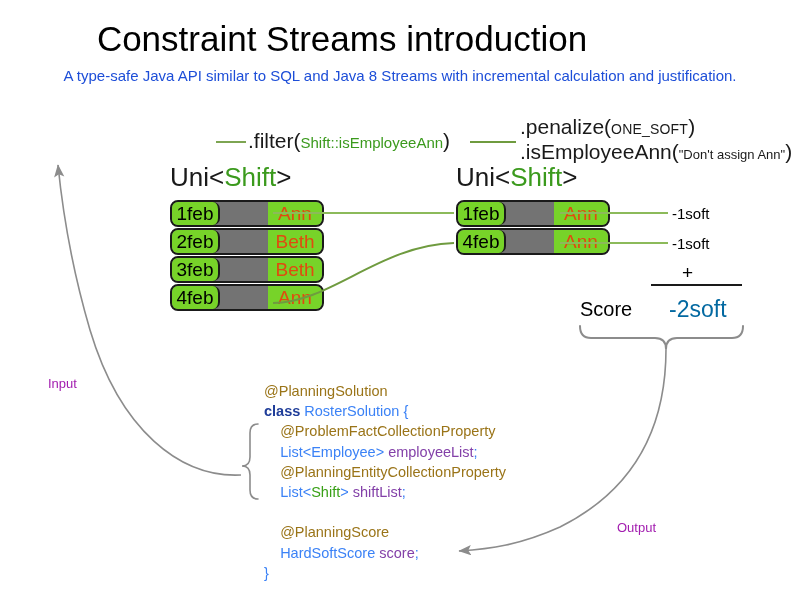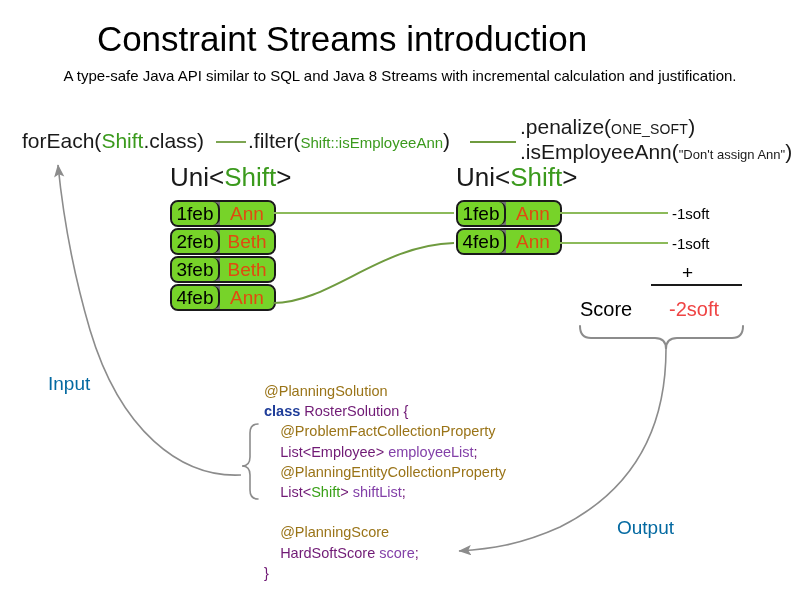--- a/index.html
+++ b/index.html
@@ -40,21 +40,21 @@
     color: #000;
     white-space: nowrap;
   }
   #page-subtitle {
     position: absolute;
     left: 0; top: 66px;
     width: 800px;
     text-align: center;
     font-size: 15px;
     line-height: 20px;
-    color: #000000;
+    color: #1d4ed8;
     white-space: nowrap;
   }
 
   
   .pipe {
     position: absolute;
     font-size: 21px;
     line-height: 26px;
     white-space: nowrap;
     color: #1a1a1a;
@@ -98,20 +98,21 @@
   .fact-row {
     display: flex;
     align-items: stretch;
     border: 2.5px solid #1a1a1a;
     border-radius: 8px;
     background: #737373;
     overflow: hidden;
     margin-bottom: 1px;
     height: 27px;
     box-sizing: border-box;
+    gap: 48px;
   }
   .fact-date {
     width: 48px;
     border-right: 2.5px solid #1a1a1a;
     border-radius: 0 7px 7px 0;
     display: flex;
     align-items: center;
     justify-content: center;
     font-size: 19px;
     color: #000;
@@ -151,64 +152,63 @@
   #score-plus {
     position: absolute;
     left: 682px; top: 262px;
     font-size: 19px;
     line-height: 22px;
     color: #000;
   }
   #score-total {
     position: absolute;
     left: 669px; top: 297px;
-    font-size: 20px;
-    line-height: 24px;
-    color: #ef4444;
+    font-size: 23px;
+    line-height: 24px;
+    color: #0369a1;
   }
 
   
   .flow-label {
     position: absolute;
-    font-size: 19px;
+    font-size: 13px;
     line-height: 23px;
-    color: #0369a1;
+    color: #a21caf;
     white-space: nowrap;
     text-align: center;
   }
   #flow-input  { left: 48px;  top: 372px; }
   #flow-output { left: 617px; top: 516px; }
 
   
   #code-block {
     position: absolute;
     left: 264px;
     top: 381px;
     font-size: 14.5px;
     line-height: 20.2px;
     white-space: pre;
     color: #1a1a1a;
   }
   .code-line { height: 20.2px; }
   .k-ann   { color: #9a7418; }
   .k-kw    { color: #1f3d99; font-weight: bold; text-align: center; }
-  .k-type  { color: #701a75; }
+  .k-type  { color: #3b82f6; }
   .k-green { color: #39a017; }
   .k-field { color: #8340a8; text-align: center; }
   .k-blank { visibility: hidden; }
 </style>
 </head>
 <body>
 
 <div class="canvas">
 
   <div id="page-title">Constraint Streams introduction</div>
   <div id="page-subtitle">A type-safe Java API similar to SQL and Java 8 Streams with incremental calculation and justification.</div>
 
-  <div class="pipe" id="pipe-foreach"><span>forEach(</span><span class="cs-type">Shift</span><span>.class)</span></div>
 
   <div class="pipe" id="pipe-filter"><span>.filter(</span><span class="cs-small">Shift</span><span class="cs-small">::isEmployeeAnn</span><span>)</span></div>
 
   <div class="pipe" id="pipe-penalize"><span>.penalize(</span><span class="cs-small-dark">ONE_SOFT</span><span>)</span></div>
 
   <div class="pipe" id="pipe-asconstraint"><span>.isEmployeeAnn(</span><span class="cs-str">"Don't assign Ann"</span><span>)</span></div>
 
   <div class="uni-label" id="uni-left"><span>Uni&lt;</span><span class="cs-type">Shift</span><span>&gt;</span></div>
 
   <div class="uni-label" id="uni-right"><span>Uni&lt;</span><span class="cs-type">Shift</span><span>&gt;</span></div>

